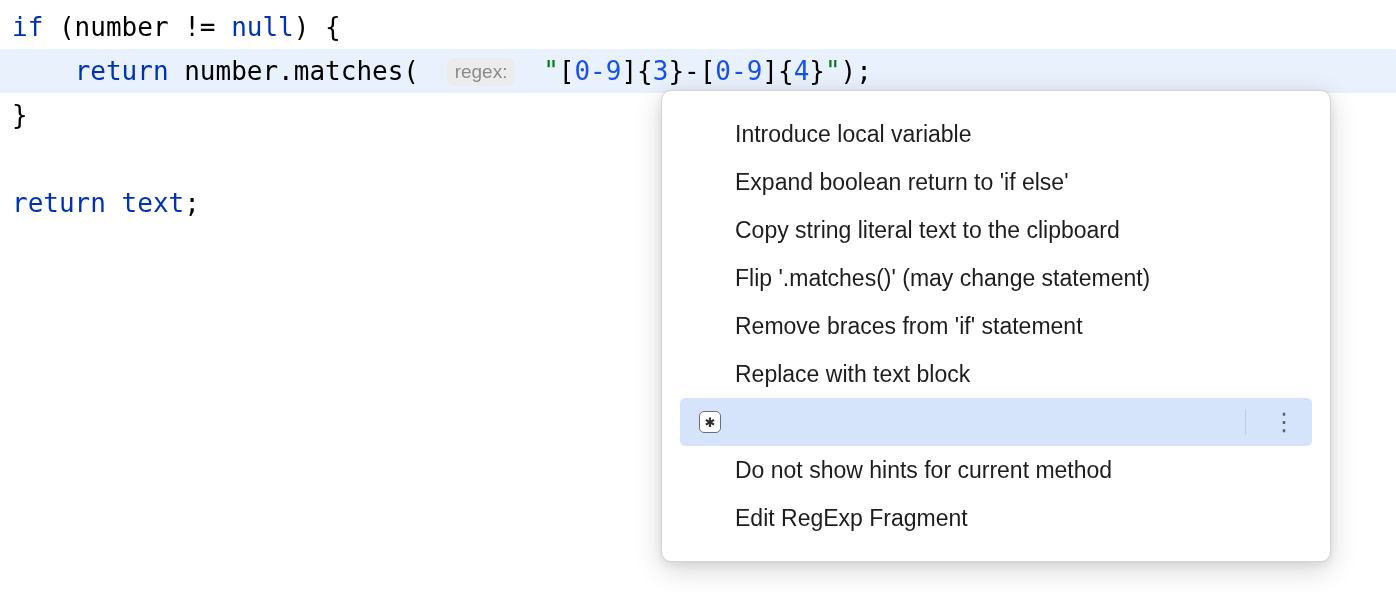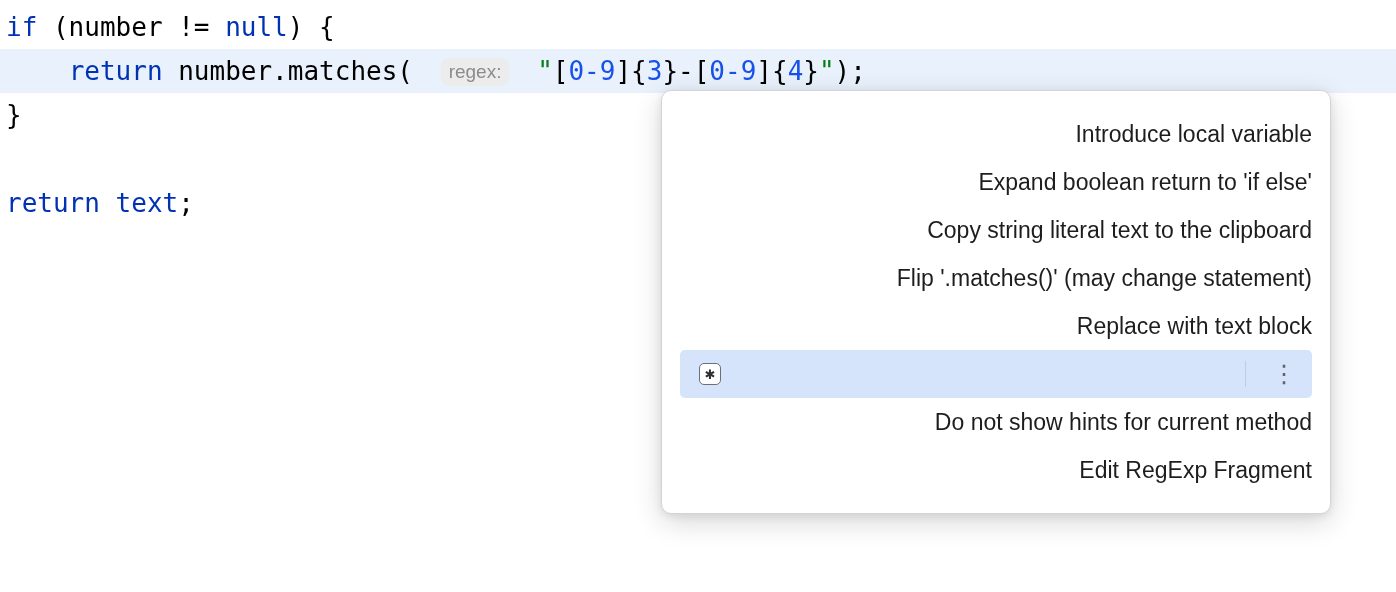--- a/index.html
+++ b/index.html
@@ -14,21 +14,21 @@
 
   
   .editor {
     position: absolute; inset: 0;
     font-family: "DejaVu Sans Mono", monospace;
     font-size: 26px;
     padding-top: 5px;
   }
   .code-line {
     height: 44px; line-height: 44px;
-    padding-left: 6px;
+    padding-left: 12px;
     white-space: pre;
     width: 1396px;
   }
   .code-line.highlighted { background: var(--line-highlight); }
   .tok-keyword { color: var(--kw); }
   .tok-plain   { color: var(--plain); }
   .tok-string  { color: var(--string); }
   .tok-number  { color: var(--number); text-align: right; }
   .inlay-chip {
     font-family: "Liberation Sans", sans-serif;
@@ -55,21 +55,20 @@
   .menu-item {
     position: relative;
     height: 48px;
     display: flex; align-items: center;
     padding-left: 55px;
     font-size: 23px;
     color: var(--menu-text);
     border-radius: 5px;
     cursor: default;
     white-space: nowrap;
-    justify-content: flex-end;
   }
   .menu-item.selected { background: var(--selection-bg); }
   .regexp-icon {
     position: absolute; left: 19px; top: 13px;
     width: 22px; height: 22px;
     border: 1.5px solid #6b6f7a;
     border-radius: 5px;
     background: #ffffff;
     display: flex; align-items: center; justify-content: center;
     font-size: 13px; line-height: 1;
@@ -111,20 +110,23 @@
       <div class="menu-item">
         <span>Expand boolean return to 'if else'</span>
       </div>
       <div class="menu-item">
         <span>Copy string literal text to the clipboard</span>
       </div>
       <div class="menu-item">
         <span>Flip '.matches()' (may change statement)</span>
       </div>
       <div class="menu-item">
+        <span>Remove braces from 'if' statement</span>
+      </div>
+      <div class="menu-item">
         <span>Replace with text block</span>
       </div>
       <div class="menu-item selected">
         <span class="regexp-icon">✱</span>
         <span class="menu-sep"></span>
         <span class="more-btn">⋮</span>
       </div>
       <div class="menu-item">
         <span>Do not show hints for current method</span>
       </div>

